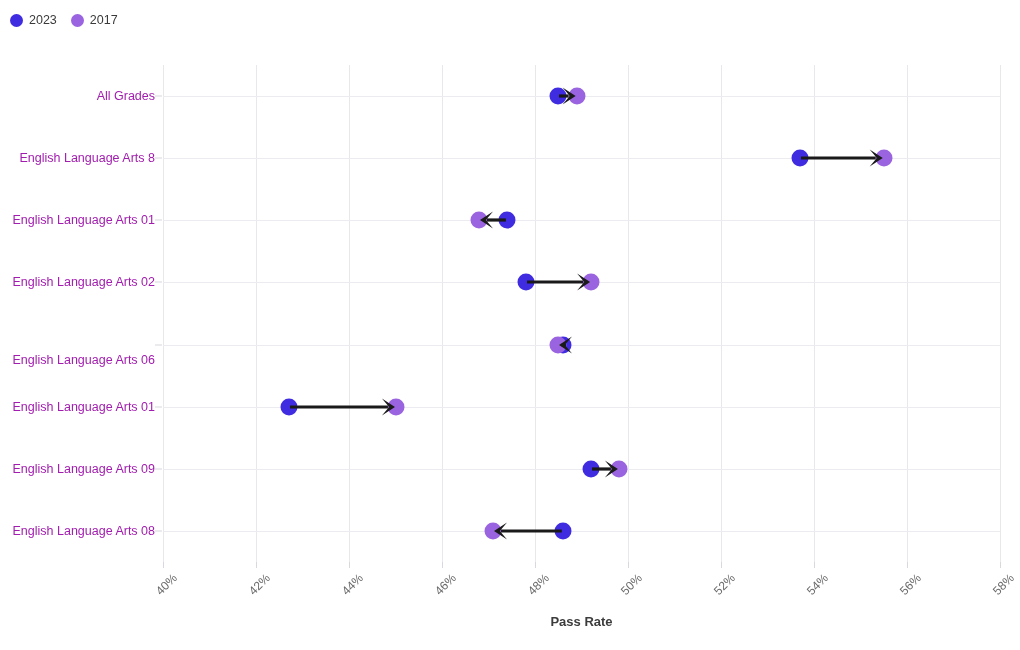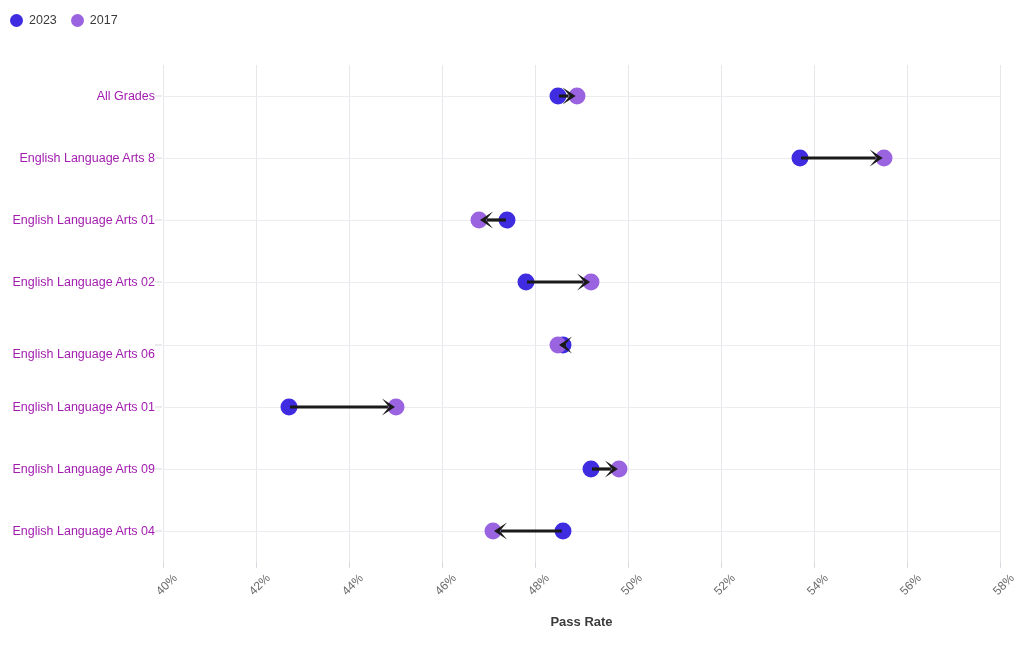--- a/index.html
+++ b/index.html
@@ -170,27 +170,27 @@
 
   <div class="ylabels" id="ylabels">
       <div class="ylabel" style="top: 31.0625px;">All Grades</div>
       <div class="ytick" style="top: 31.0625px;"></div>
       <div class="ylabel" style="top: 93.1875px;">English Language Arts 8</div>
       <div class="ytick" style="top: 93.1875px;"></div>
       <div class="ylabel" style="top: 155.312px;">English Language Arts 01</div>
       <div class="ytick" style="top: 155.312px;"></div>
       <div class="ylabel" style="top: 217.438px;">English Language Arts 02</div>
       <div class="ytick" style="top: 217.438px;"></div>
-      <div class="ylabel" style="top: 289px;">English Language Arts 06</div>
+      <div class="ylabel" style="top: 295px;">English Language Arts 06</div>
       <div class="ytick" style="top: 279.562px;"></div>
       <div class="ylabel" style="top: 341.688px;">English Language Arts 01</div>
       <div class="ytick" style="top: 341.688px;"></div>
       <div class="ylabel" style="top: 403.812px;">English Language Arts 09</div>
       <div class="ytick" style="top: 403.812px;"></div>
-      <div class="ylabel" style="top: 465.938px;">English Language Arts 04</div>
+      <div class="ylabel" style="top: 465.938px;">English Language Arts 08</div>
       <div class="ytick" style="top: 465.938px;"></div>
     </div>
 
   <div class="plot" id="plot">
     <div class="axis-left"></div>
   <div class="gridline-v" style="left: 0px;"></div>
       <div class="gridline-v" style="left: 93px;"></div>
       <div class="gridline-v" style="left: 186px;"></div>
       <div class="gridline-v" style="left: 279px;"></div>
       <div class="gridline-v" style="left: 372px;"></div>

